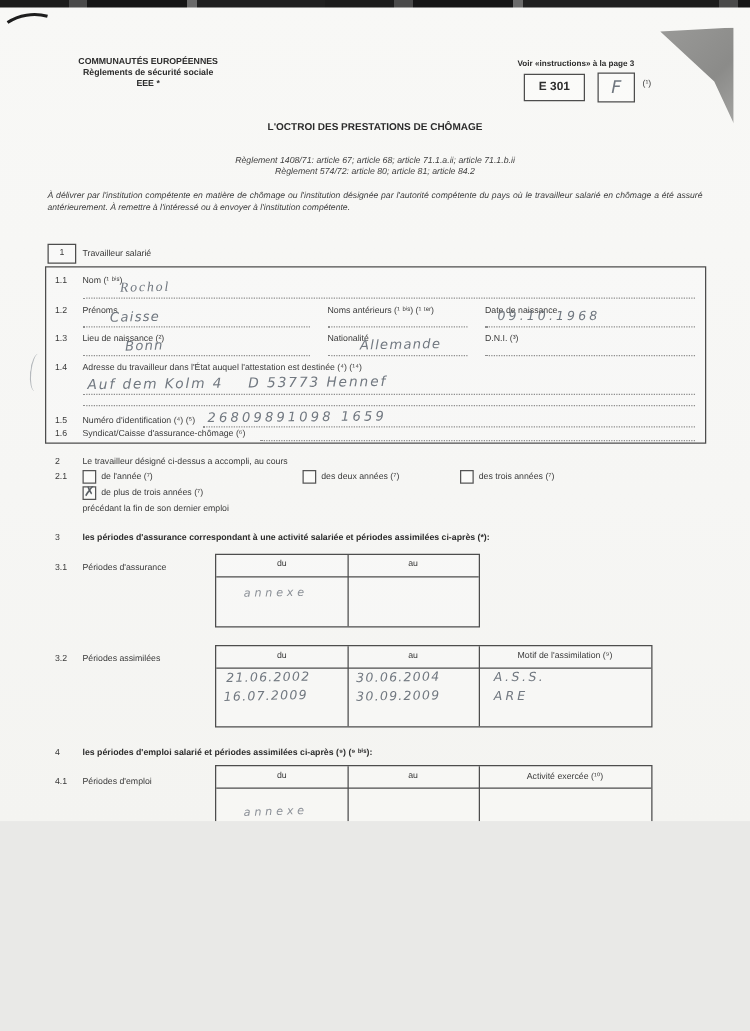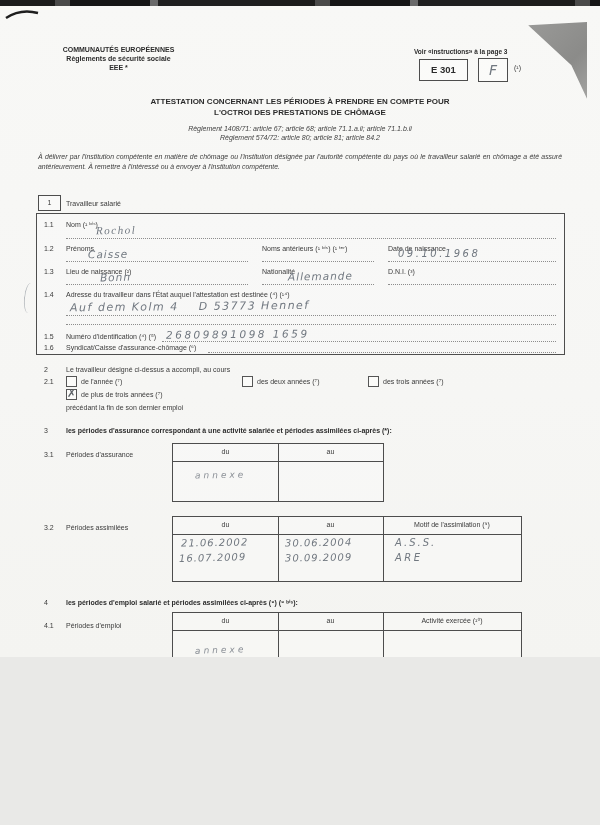--- a/index.html
+++ b/index.html
@@ -57,21 +57,20 @@
     <div>EEE *</div>
   </div>
   <div class="abs lbl bold sm" style="left:414px;top:47px;">Voir «instructions» à la page 3</div>
   <div class="abs boxline bold center" style="left:419px;top:59px;width:47px;height:20px;font-size:9.5px;line-height:20px;background:rgba(255,255,255,.4);">E 301</div>
   <div class="abs boxline center" style="left:478px;top:58px;width:28px;height:22px;background:rgba(255,255,255,.4);">
     <span class="hw" style="font-size:14px;line-height:22px;">F</span>
   </div>
   <div class="abs lbl" style="left:514px;top:63px;">(¹)</div>
 
   <div class="abs bold center" style="left:0;top:96px;width:600px;font-size:8px;line-height:11px;">
-    <div>ATTESTATION CONCERNANT LES PÉRIODES À PRENDRE EN COMPTE POUR</div>
     <div>L'OCTROI DES PRESTATIONS DE CHÔMAGE</div>
   </div>
   <div class="abs it center" style="left:0;top:124px;width:600px;font-size:7px;line-height:9px;color:#3f3f3f;">
     <div>Règlement 1408/71: article 67; article 68; article 71.1.a.ii; article 71.1.b.ii</div>
     <div>Règlement 574/72: article 80; article 81; article 84.2</div>
   </div>
   <div class="abs it" style="left:38px;top:152px;width:524px;font-size:6.9px;line-height:10px;text-align:justify;color:#3d3d3d;">À délivrer par l'institution compétente en matière de chômage ou l'institution désignée par l'autorité compétente du pays où le travailleur salarié en chômage a été assuré antérieurement. À remettre à l'intéressé ou à envoyer à l'institution compétente.</div>
 
   <div class="secnumbox" style="left:38px;top:195px;">1</div>
   <div class="abs lbl" style="left:66px;top:199px;">Travailleur salarié</div>

